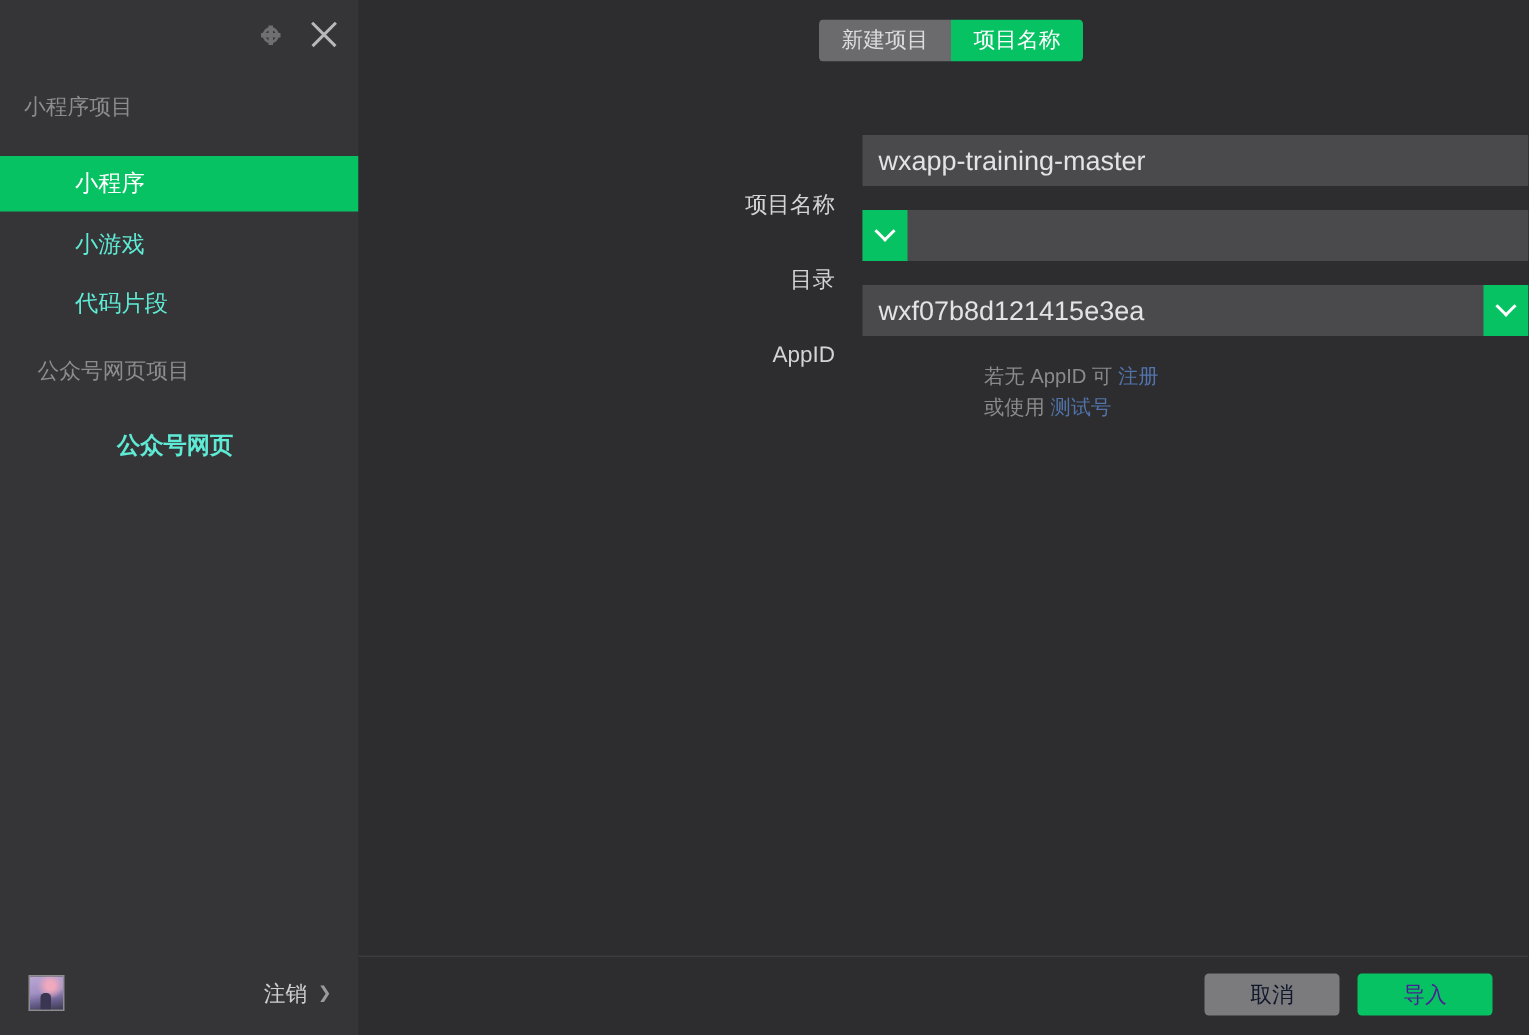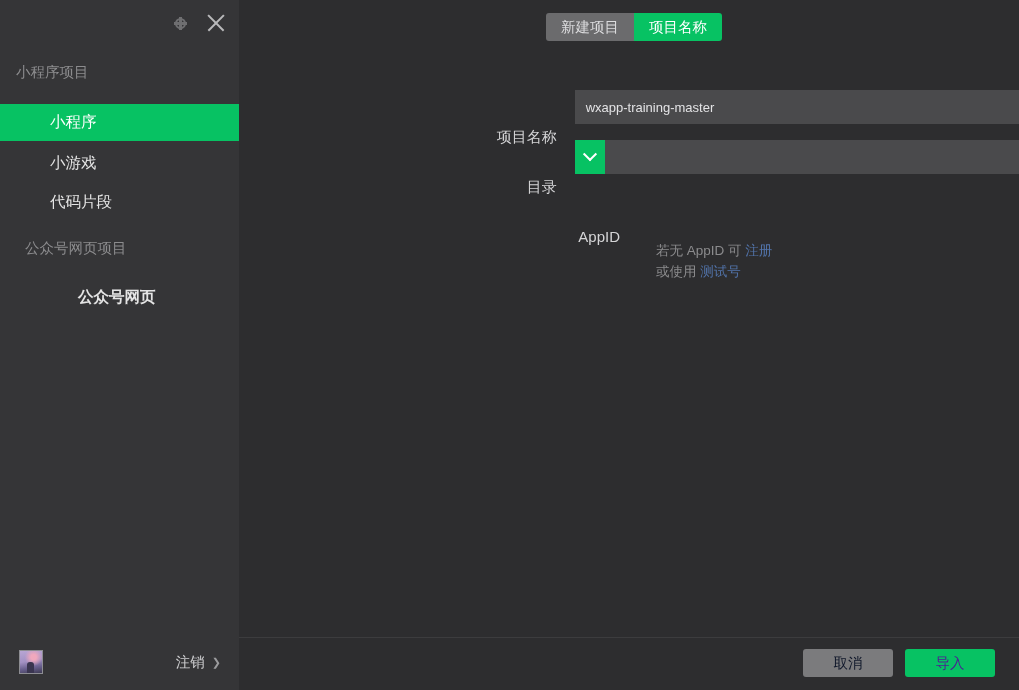--- a/index.html
+++ b/index.html
@@ -100,21 +100,21 @@
   .sec-header.first { position: absolute; top: 65px; padding-left: 16px; }
   .sec-header.second { position: absolute; top: 241px; }
 
   .nav-item {
     position: absolute;
     left: 0;
     width: 239px;
     height: 37px;
     display: flex;
     align-items: center;
-    color: #e5e5e5;
+    color: #5eead4;
     font-size: 15.5px;
     padding-left: 50px;
     box-sizing: border-box;
     cursor: pointer;
   }
   .nav-item.active {
     background: #07c263;
     color: #ffffff;
   }
   .nav-item.n0 { top: 104px; }
@@ -229,21 +229,21 @@
     height: 34px;
     background: #4a4a4c;
     display: flex;
     align-items: center;
     box-sizing: border-box;
   }
   .field-value {
     flex: 1 1 auto;
     padding-left: 11px;
     color: #e3e3e5;
-    font-size: 13px;
+    font-size: 18px;
     white-space: nowrap;
     overflow: hidden;
     text-overflow: ellipsis;
   }
   .field-drop {
     flex: 0 0 30px;
     width: 30px;
     height: 34px;
     background: #07c263;
     display: flex;
@@ -373,20 +373,26 @@
         <div class="row-label">目录</div>
         <div class="field">
           <div class="field-drop">
             <span class="chev-down"></span>
           </div>
         </div>
       </div>
 
       <div class="row">
         <div class="row-label">AppID</div>
+        <div class="field">
+          <div class="field-value">wxf07b8d121415e3ea</div>
+          <div class="field-drop">
+            <span class="chev-down"></span>
+          </div>
+        </div>
       </div>
 
       <div class="hints">
         <div class="hint">
           <span>若无 AppID 可 </span><a>注册</a>
         </div>
         <div class="hint">
           <span>或使用 </span><a>测试号</a>
         </div>
       </div>

